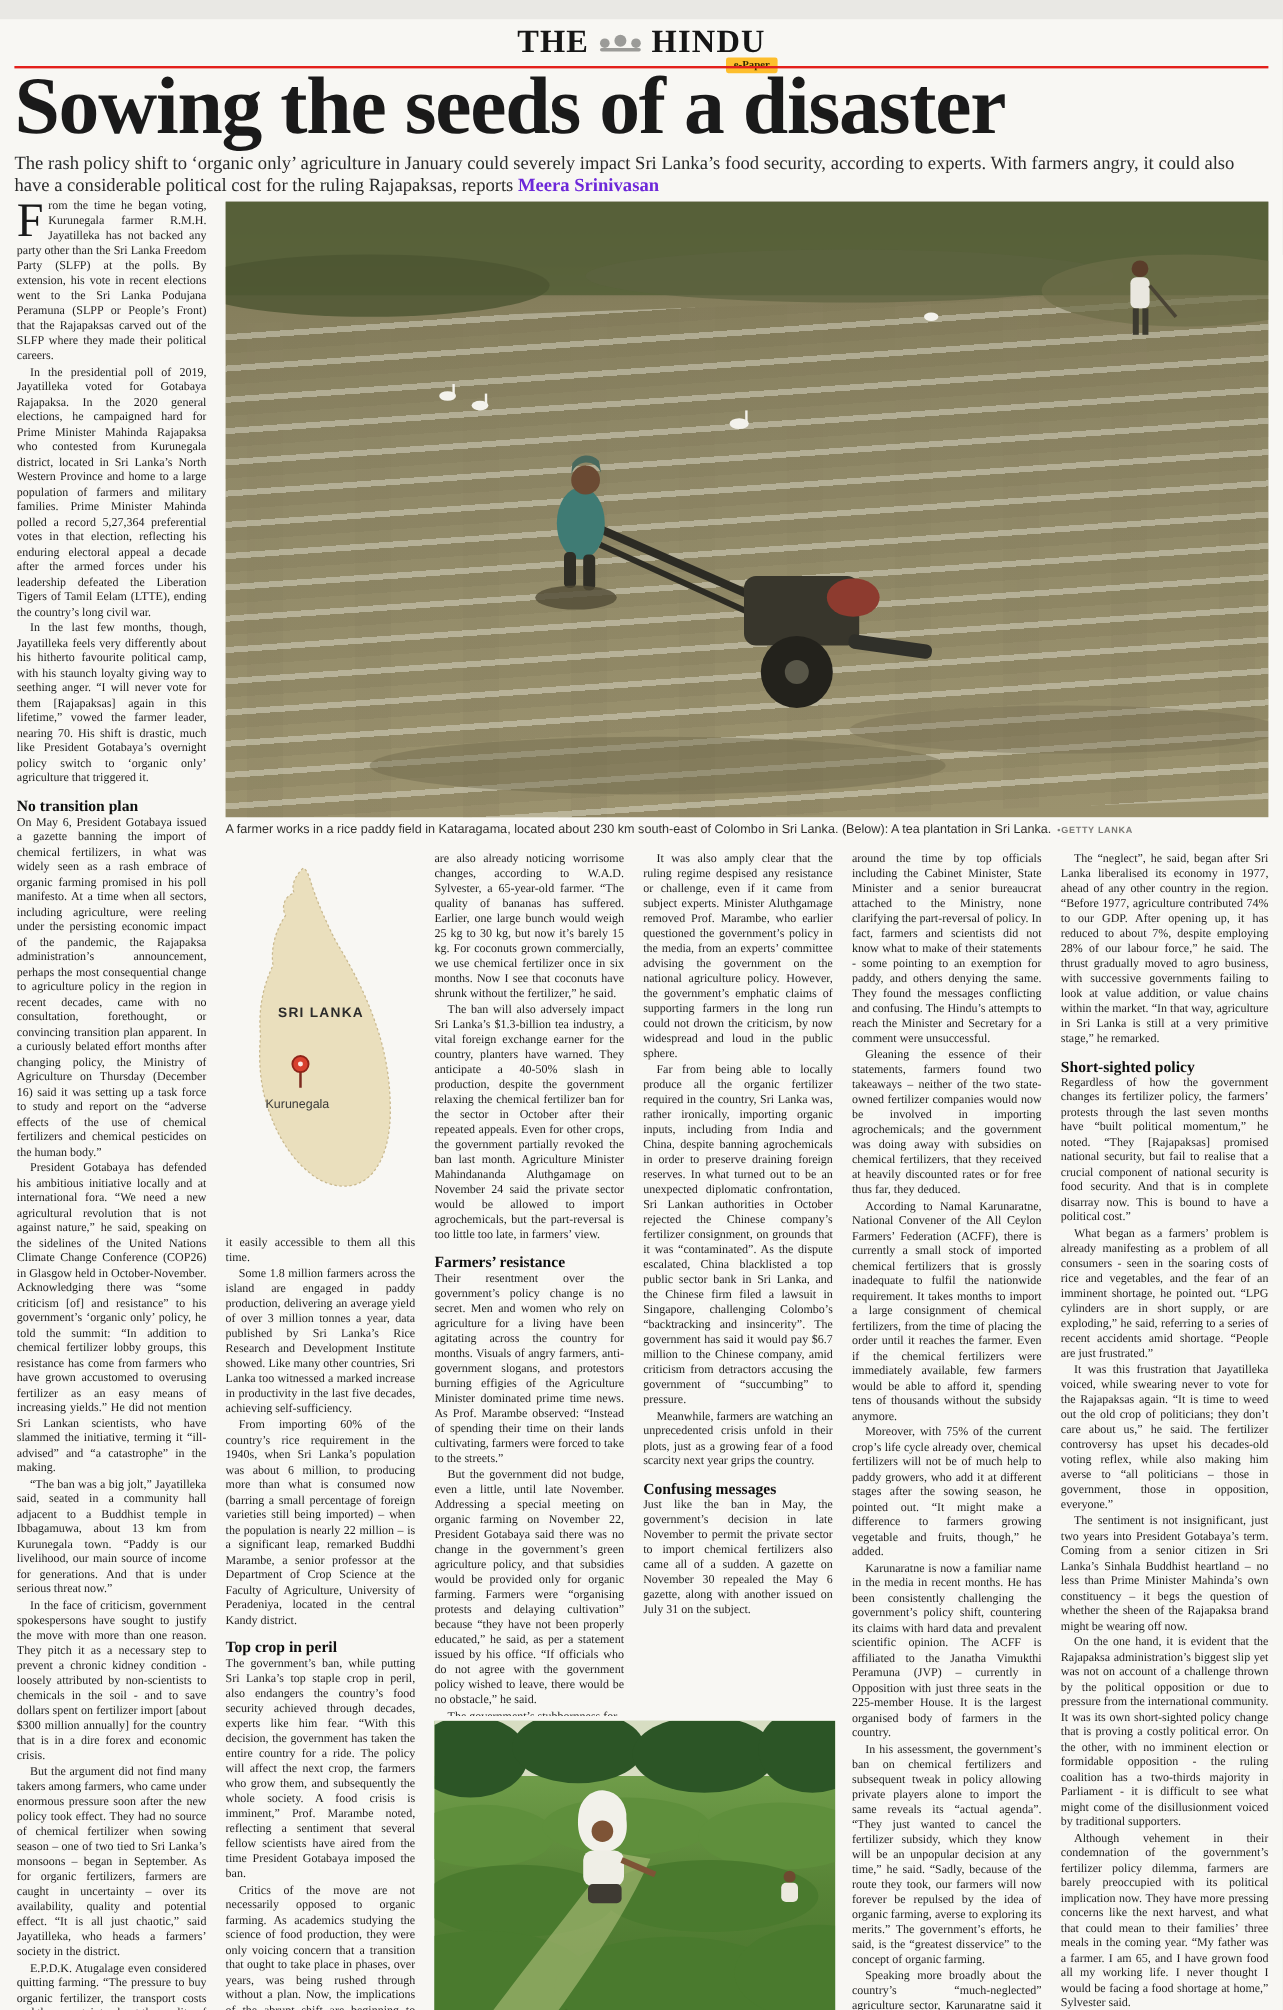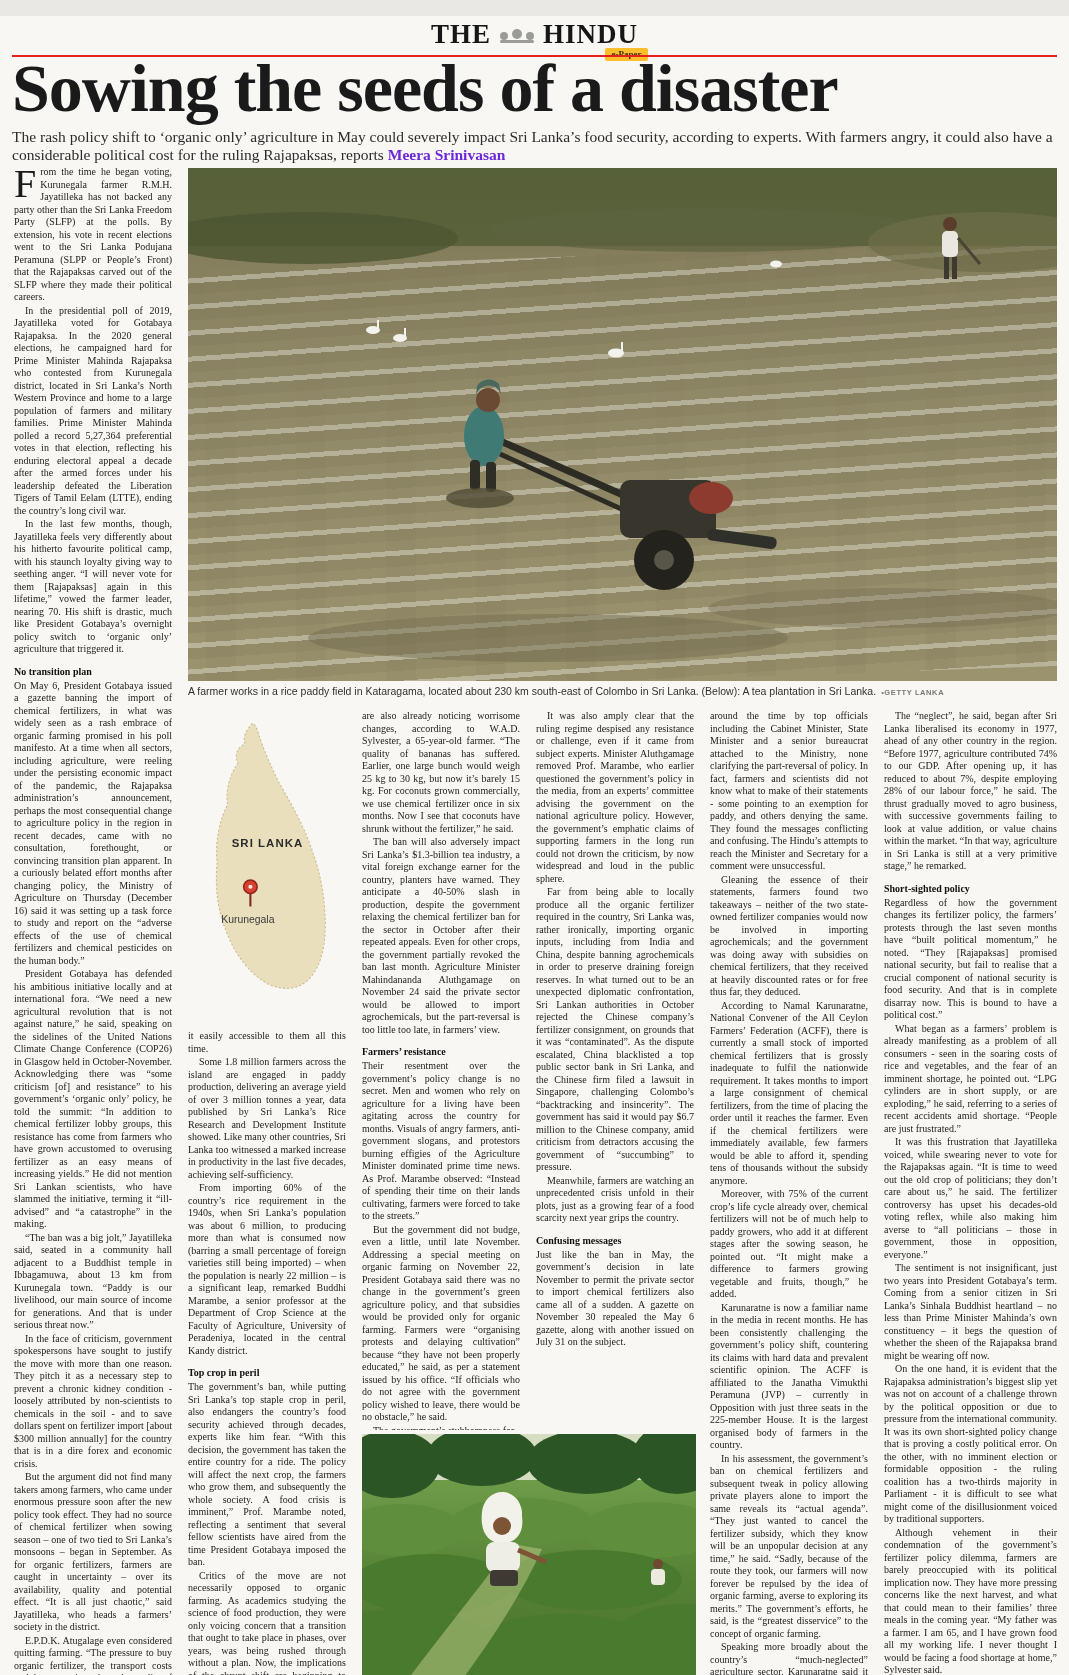--- a/index.html
+++ b/index.html
@@ -25,21 +25,21 @@
   .col { position:absolute; width:158px; overflow:hidden; text-align:justify;
          font-size:10px; line-height:12.5px; color:#1c1c1c; }
   .col-1 { top:150px; left:14px;  height:1520px; }
   .col-2 { top:694px; left:188px; height:981px; }
   .col-3 { top:694px; left:362px; height:720px; }
   .col-4 { top:694px; left:536px; height:668px; }
   .col-5 { top:694px; left:710px; height:981px; }
   .col-6 { top:694px; left:884px; height:981px; width:173px; }
   p.body-p { margin:0 0 1px 0;font-family:Liberation Serif, serif; }
   p.indent { text-indent:11px; }
-  h3.sec-head { margin:9px 0 2px 0; font-size:10px; line-height:13px; font-weight:700; color:#101010; text-align:left; }
+  h3.sec-head { margin:9px 0 2px 0; font-size:13px; line-height:13px; font-weight:700; color:#101010; text-align:left; }
   p.dropcap::first-letter { float:left; font-size:40px; line-height:31px; padding:2px 4px 0 0; color:#1a1a1a; }
 
   
   .lead-photo { position:absolute; left:188px; top:152px; width:869px; height:513px; margin:0;
         background:linear-gradient(#575a3b 0%, #6a6a48 10%, #857e5c 16%, #8f8867 38%, #9b926e 100%); overflow:hidden; }
   .streaks { position:absolute; left:-4%; right:-4%; top:17%; bottom:0; opacity:.8; transform:rotate(-2deg);
         background:
           repeating-linear-gradient(178deg, rgba(226,224,210,0) 0 10px, rgba(226,224,210,.55) 10px 15px, rgba(120,112,82,.25) 15px 26px),
           repeating-linear-gradient(92deg, rgba(226,224,210,0) 0 60px, rgba(140,132,100,.35) 60px 90px); }
   .photo-overlay { position:absolute; inset:0; }
@@ -71,21 +71,21 @@
             <rect x="3" y="14" width="34" height="3" rx="1.5"></rect>
           </g>
         </svg><span>HINDU</span></span>
     <span class="epaper-badge">e-Paper</span>
   </header>
 
   <div class="red-rule"></div>
 
   <h1 class="headline">Sowing the seeds of a disaster</h1>
 
-  <p class="standfirst"><span>The rash policy shift to ‘organic only’ agriculture in May could severely impact Sri Lanka’s food security, according to experts. With farmers angry, it could also have a considerable political cost for the ruling Rajapaksas, reports </span><strong>Meera Srinivasan</strong></p>
+  <p class="standfirst"><span>The rash policy shift to ‘organic only’ agriculture in January could severely impact Sri Lanka’s food security, according to experts. With farmers angry, it could also have a considerable political cost for the ruling Rajapaksas, reports </span><strong>Meera Srinivasan</strong></p>
 
   <section class="col col-1">
       <p class="body-p dropcap">From the time he began voting, Kurunegala farmer R.M.H. Jayatilleka has not backed any party other than the Sri Lanka Freedom Party (SLFP) at the polls. By extension, his vote in recent elections went to the Sri Lanka Podujana Peramuna (SLPP or People’s Front) that the Rajapaksas carved out of the SLFP where they made their political careers.</p>
       <p class="body-p indent">In the presidential poll of 2019, Jayatilleka voted for Gotabaya Rajapaksa. In the 2020 general elections, he campaigned hard for Prime Minister Mahinda Rajapaksa who contested from Kurunegala district, located in Sri Lanka’s North Western Province and home to a large population of farmers and military families. Prime Minister Mahinda polled a record 5,27,364 preferential votes in that election, reflecting his enduring electoral appeal a decade after the armed forces under his leadership defeated the Liberation Tigers of Tamil Eelam (LTTE), ending the country’s long civil war.</p>
       <p class="body-p indent">In the last few months, though, Jayatilleka feels very differently about his hitherto favourite political camp, with his staunch loyalty giving way to seething anger. “I will never vote for them [Rajapaksas] again in this lifetime,” vowed the farmer leader, nearing 70. His shift is drastic, much like President Gotabaya’s overnight policy switch to ‘organic only’ agriculture that triggered it.</p>
       <h3 class="sec-head">No transition plan</h3>
       <p class="body-p">On May 6, President Gotabaya issued a gazette banning the import of chemical fertilizers, in what was widely seen as a rash embrace of organic farming promised in his poll manifesto. At a time when all sectors, including agriculture, were reeling under the persisting economic impact of the pandemic, the Rajapaksa administration’s announcement, perhaps the most consequential change to agriculture policy in the region in recent decades, came with no consultation, forethought, or convincing transition plan apparent. In a curiously belated effort months after changing policy, the Ministry of Agriculture on Thursday (December 16) said it was setting up a task force to study and report on the “adverse effects of the use of chemical fertilizers and chemical pesticides on the human body.”</p>
       <p class="body-p indent">President Gotabaya has defended his ambitious initiative locally and at international fora. “We need a new agricultural revolution that is not against nature,” he said, speaking on the sidelines of the United Nations Climate Change Conference (COP26) in Glasgow held in October-November. Acknowledging there was “some criticism [of] and resistance” to his government’s ‘organic only’ policy, he told the summit: “In addition to chemical fertilizer lobby groups, this resistance has come from farmers who have grown accustomed to overusing fertilizer as an easy means of increasing yields.” He did not mention Sri Lankan scientists, who have slammed the initiative, terming it “ill-advised” and “a catastrophe” in the making.</p>
       <p class="body-p indent">“The ban was a big jolt,” Jayatilleka said, seated in a community hall adjacent to a Buddhist temple in Ibbagamuwa, about 13 km from Kurunegala town. “Paddy is our livelihood, our main source of income for generations. And that is under serious threat now.”</p>
       <p class="body-p indent">In the face of criticism, government spokespersons have sought to justify the move with more than one reason. They pitch it as a necessary step to prevent a chronic kidney condition - loosely attributed by non-scientists to chemicals in the soil - and to save dollars spent on fertilizer import [about $300 million annually] for the country that is in a dire forex and economic crisis.</p>

